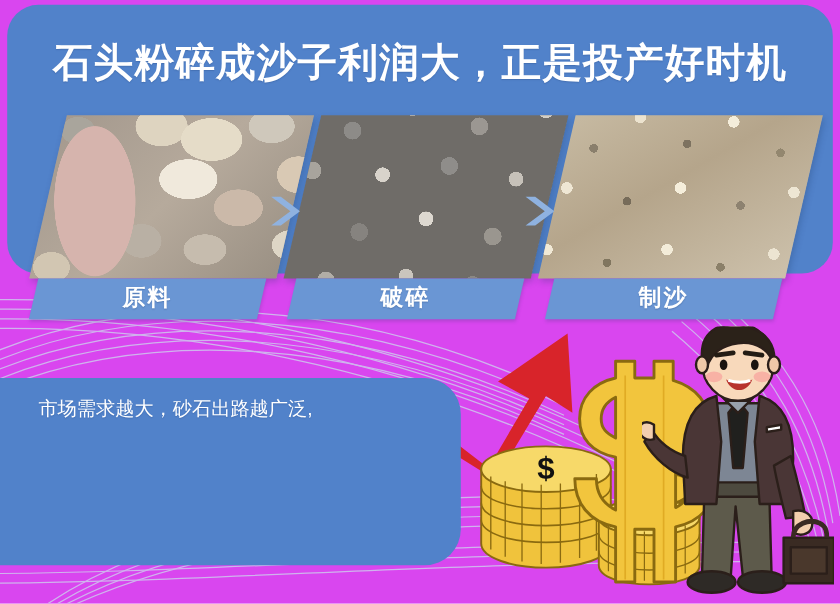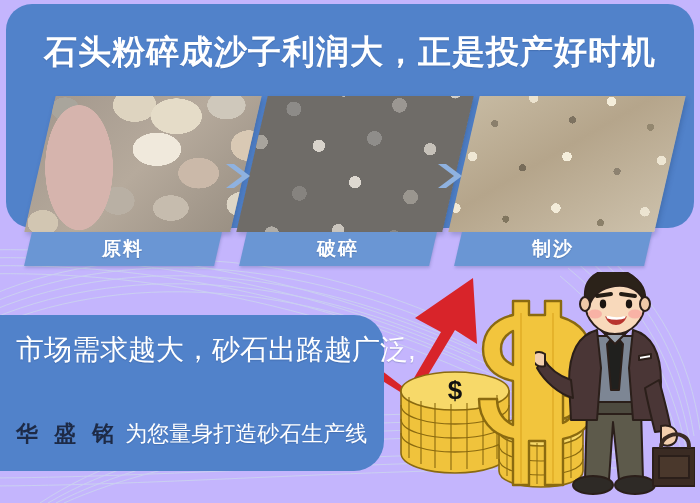--- a/index.html
+++ b/index.html
@@ -3,21 +3,21 @@
 <meta charset="utf-8">
 <style>
   html,body{margin:0;padding:0;}
   body{
     width:700px;height:503px;overflow:hidden;
     font-family:"Liberation Sans","DejaVu Sans",sans-serif;
     background:#ffffff;
   }
   #banner{
     position:relative;width:700px;height:503px;overflow:hidden;
-    background:#c4b5fd;
+    background:#d946ef;
   }
   
   .texture{position:absolute;inset:0;pointer-events:none;}
   
   .hero{
     position:absolute;left:6px;top:4px;width:688px;height:224px;
     background:#5182ca;border-radius:26px;
   }
   .hero-title{
     position:absolute;left:0;top:26px;width:688px;text-align:center;
@@ -116,21 +116,21 @@
   .band-1{left:28px;} .band-2{left:243px;} .band-3{left:458px;}
   
   .msg{
     position:absolute;left:-16px;top:315px;width:400px;height:156px;
     background:#5182ca;border-radius:0 30px 30px 0;
   }
   .msg-l1,.msg-l2,.msg-l3{
     position:absolute;left:32px;color:#ffffff;white-space:nowrap;
     text-shadow:0 1px 1px rgba(30,60,110,.25);
   }
-  .msg-l1{top:16px;font-size:28px;}
+  .msg-l1{top:16px;font-size:16px;margin-left:16px;}
   .msg-l2{top:50px;font-size:22px;}
   .msg-l3{top:104px;font-size:22px;}
   .brand{
     color:#1d2a46;font-weight:bold;letter-spacing:5px;
     padding-right:6px;text-shadow:none;
   }
   
   .arrow{position:absolute;left:355px;top:272px;width:130px;height:135px;}
   
   .money{position:absolute;left:395px;top:295px;width:215px;height:200px;}
@@ -301,18 +301,15 @@
       <ellipse cx="94" cy="32" rx="3.2" ry="4.4" fill="#1a1410"></ellipse>
       <ellipse cx="60" cy="42" rx="7" ry="4.5" fill="#f8a8a0" opacity=".8"></ellipse>
       <ellipse cx="100" cy="42" rx="7" ry="4.5" fill="#f8a8a0" opacity=".8"></ellipse>
       <path d="M70 44 C74 56 88 56 92 44 C88 48 74 48 70 44 Z" fill="#b8342e"></path>
       <path d="M72 45 C78 47 86 47 90 45" stroke="#ffffff" stroke-width="2.5" fill="none"></path>
     </g>
   </svg>
 
   <div class="msg">
     <div class="msg-l1">市场需求越大，砂石出路越广泛,</div>
-    <div class="msg-l3">
-      <span class="brand">华 盛 铭</span><span>为您量身打造砂石生产线</span>
-    </div>
   </div>
 
 </div>
 
 </body></html>

